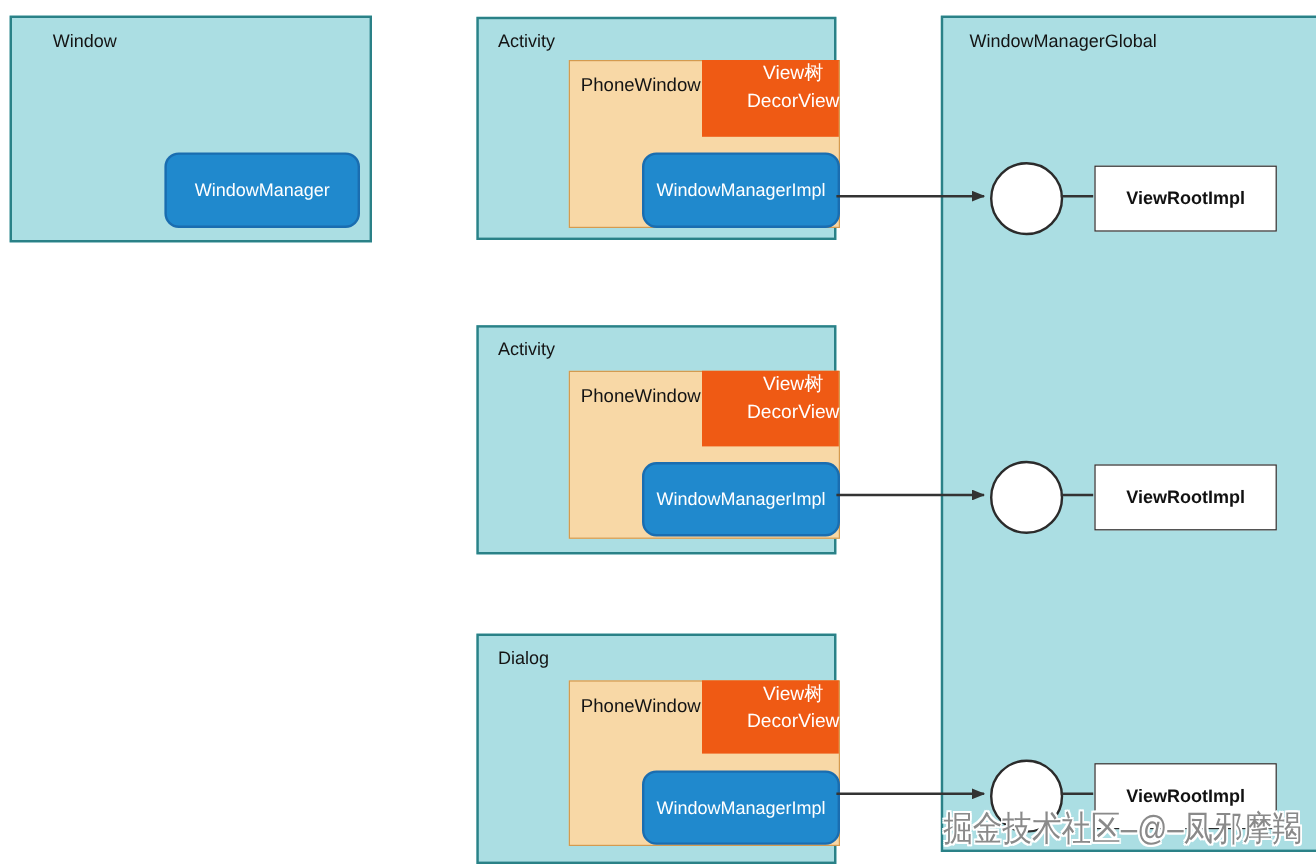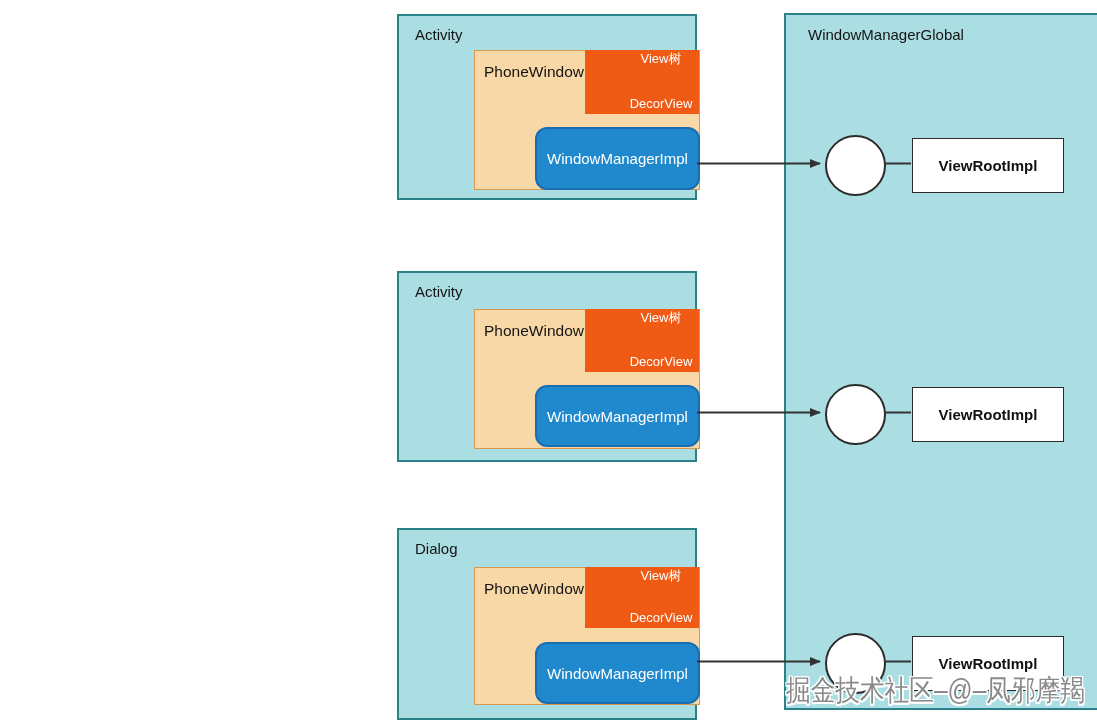--- a/index.html
+++ b/index.html
@@ -20,22 +20,22 @@
     position:absolute;box-sizing:border-box;
     background:var(--phone-window-fill,#f8d8a6);
     border:1px solid var(--phone-window-border,#d49b50);
   }
   .pw-title{
     position:absolute;left:9px;top:12px;font-size:15.5px;color:#141414;white-space:nowrap;
   }
   .decorview{
     position:absolute;box-sizing:border-box;
     background:var(--decor-view-fill,#ef5a14);
-    color:#fff;display:flex;flex-direction:column;align-items:center;justify-content:space-between;
-    font-size:13px;line-height:1.45;text-align:center;padding-left:38px;
+    color:#fff;display:flex;flex-direction:column;align-items:center;justify-content:flex-start;
+    font-size:16px;line-height:1.45;text-align:center;padding-left:38px;
   }
   .bluebox{
     position:absolute;box-sizing:border-box;
     background:var(--impl-fill,#2089cd);
     border:2px solid var(--impl-border,#1a6db0);
     border-radius:12px;color:#fff;
     display:flex;align-items:center;justify-content:center;
     font-size:15px;white-space:nowrap;
   }
   .circle{
@@ -62,20 +62,26 @@
       -1.5px  1.5px 0 #fff, 1.5px  1.5px 0 #fff,
       0 -1.5px 0 #fff, 0 1.5px 0 #fff,
       -1.5px 0 0 #fff, 1.5px 0 0 #fff;
   }
 </style>
 </head>
 <body>
 
 <div class="canvas">
 
+  <div class="teal" style="left:8px;top:13px;width:302px;height:189px">
+    <div class="box-title" style="left:34px;top:11px">Window</div>
+    <div class="bluebox" style="left:127px;top:112px;width:163px;height:63px">
+      <span>WindowManager</span>
+    </div>
+  </div>
 
   <div class="teal" style="left:397px;top:14px;width:300px;height:186px">
     <div class="box-title" style="left:16px;top:10px">Activity</div>
     <div class="phonewindow" style="left:75px;top:34px;width:226px;height:140px">
       <div class="pw-title">PhoneWindow</div>
     </div>
     <div class="decorview" style="left:186px;top:34px;width:114px;height:64px">
       <div>View树</div>
       <div>DecorView</div>
     </div>

